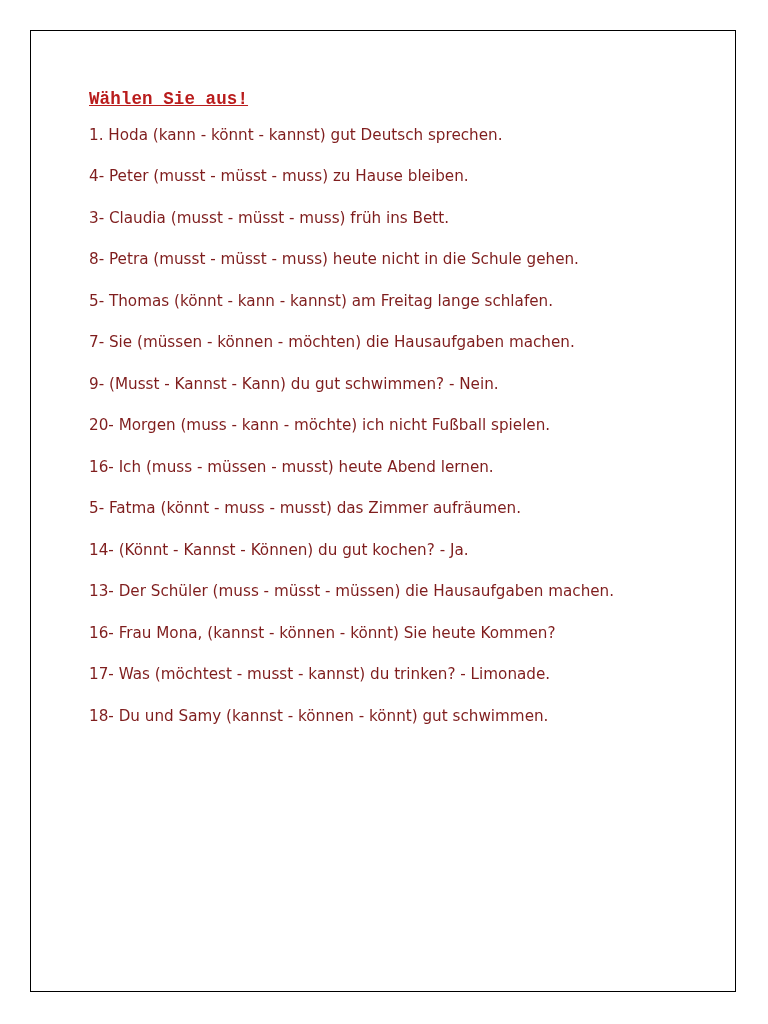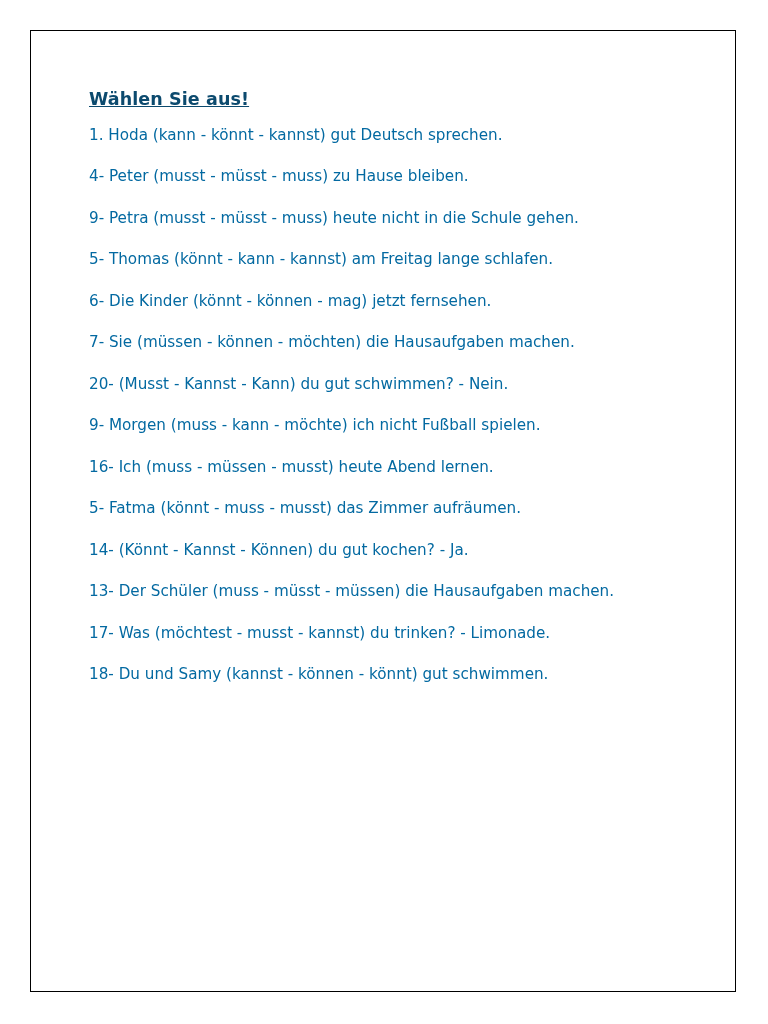--- a/index.html
+++ b/index.html
@@ -25,49 +25,51 @@
   .content {
     position: absolute;
     left: 58px;
     top: 58px;
     right: 40px;
   }
   .doc-title {
     font-size: 17.5px;
     font-weight: bold;
     text-decoration: underline;
-    color: #0c4a6e;
+    color: #b91c1c;
     margin: 0 0 16px 0;
     letter-spacing: 0.1px;
+    font-family: Liberation Mono, monospace;
   }
   .item {
     font-size: 15.2px;
-    color: #0369a1;
+    color: #7f1d1d;
     line-height: 1.38;
     margin: 0 0 20.5px 0;
     max-width: 600px;
   }
   .item:last-child {
     margin-bottom: 12px;
   }
 </style>
 </head>
 <body>
 
 <div class="page">
   <div class="content">
     <h1 class="doc-title">Wählen Sie aus!</h1>
     <p class="item">1. Hoda (kann - könnt - kannst) gut Deutsch sprechen.</p>
     <p class="item">4- Peter (musst - müsst - muss) zu Hause bleiben.</p>
-    <p class="item">9- Petra (musst - müsst - muss) heute nicht in die Schule gehen.</p>
+    <p class="item">3- Claudia (musst - müsst - muss) früh ins Bett.</p>
+    <p class="item">8- Petra (musst - müsst - muss) heute nicht in die Schule gehen.</p>
     <p class="item">5- Thomas (könnt - kann - kannst) am Freitag lange schlafen.</p>
-    <p class="item">6- Die Kinder (könnt - können - mag) jetzt fernsehen.</p>
     <p class="item">7- Sie (müssen - können - möchten) die Hausaufgaben machen.</p>
-    <p class="item">20- (Musst - Kannst - Kann) du gut schwimmen? - Nein.</p>
-    <p class="item">9- Morgen (muss - kann - möchte) ich nicht Fußball spielen.</p>
+    <p class="item">9- (Musst - Kannst - Kann) du gut schwimmen? - Nein.</p>
+    <p class="item">20- Morgen (muss - kann - möchte) ich nicht Fußball spielen.</p>
     <p class="item">16- Ich (muss - müssen - musst) heute Abend lernen.</p>
     <p class="item">5- Fatma (könnt - muss - musst) das Zimmer aufräumen.</p>
     <p class="item">14- (Könnt - Kannst - Können) du gut kochen? - Ja.</p>
     <p class="item">13- Der Schüler (muss - müsst - müssen) die Hausaufgaben machen.</p>
+    <p class="item">16- Frau Mona, (kannst - können - könnt) Sie heute Kommen?</p>
     <p class="item">17- Was (möchtest - musst - kannst) du trinken? - Limonade.</p>
     <p class="item">18- Du und Samy (kannst - können - könnt) gut schwimmen.</p>
   </div>
 </div>
 
 </body></html>

